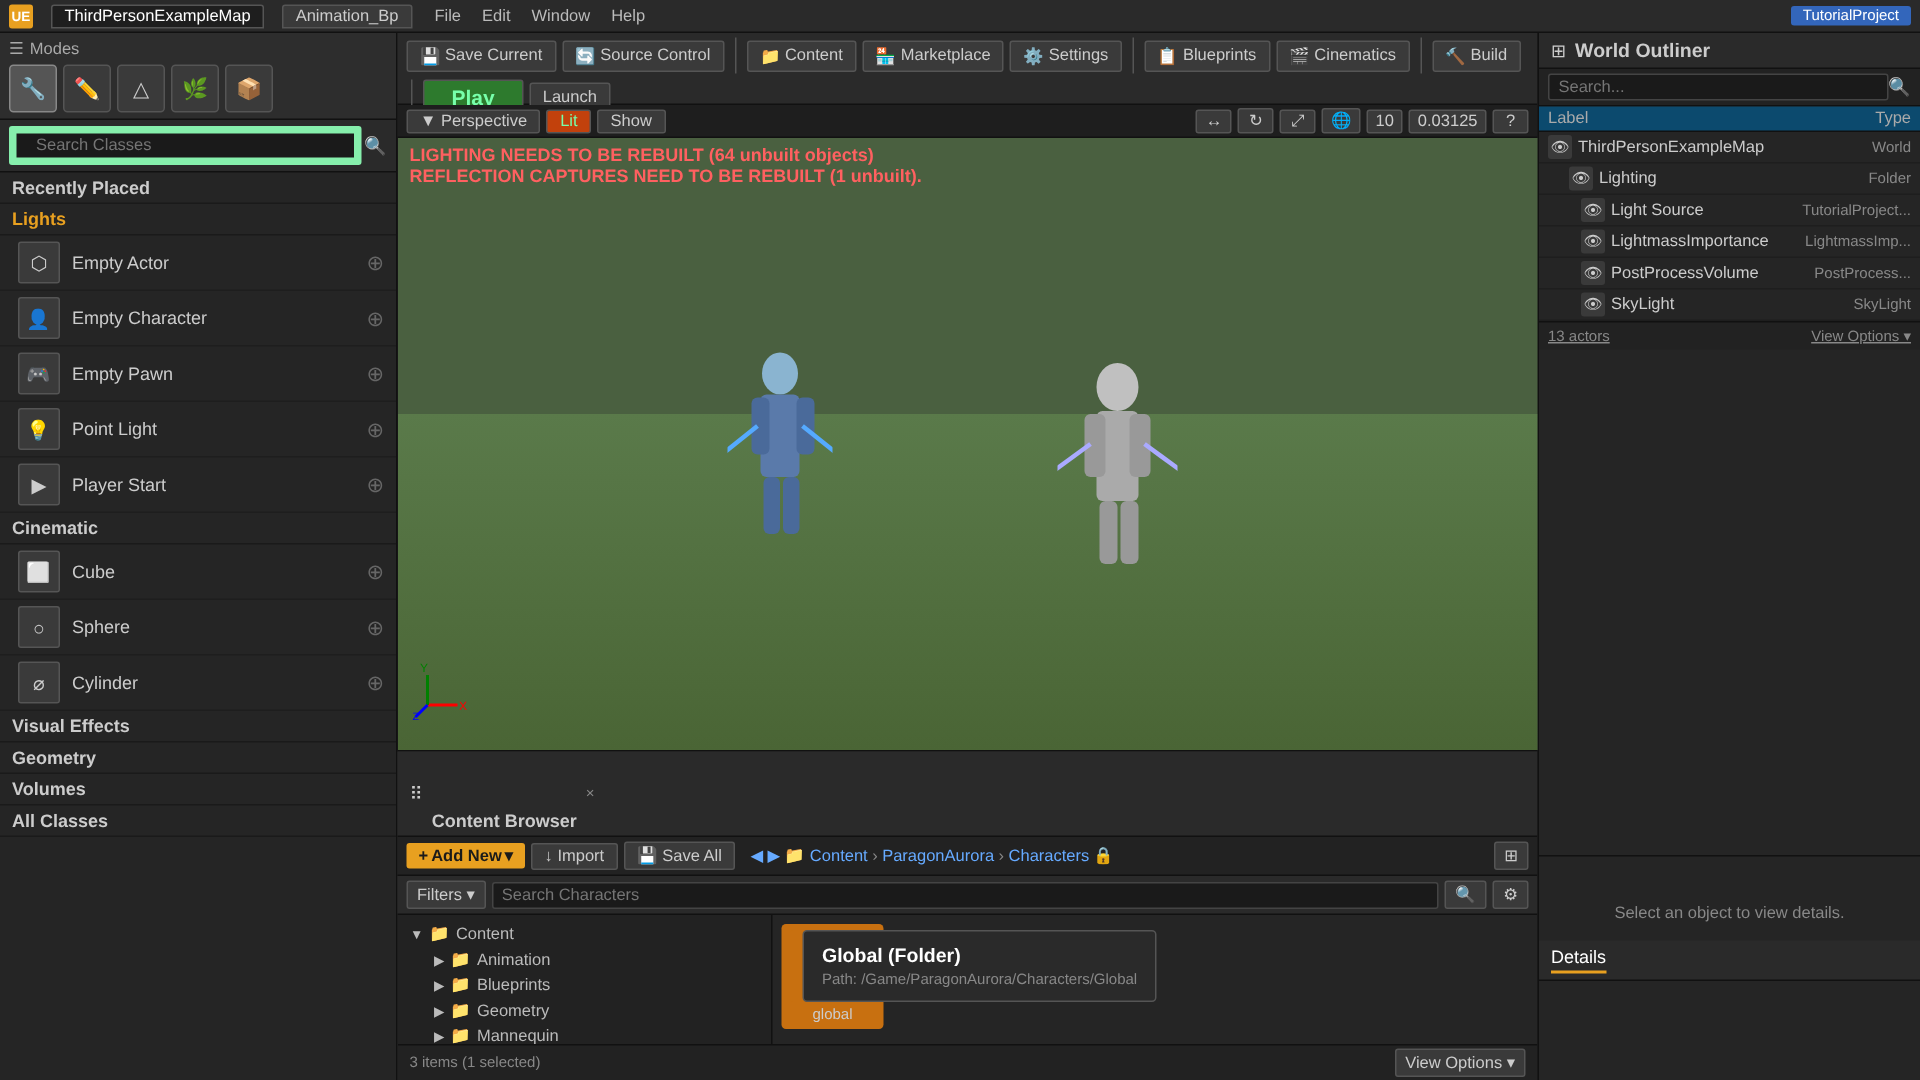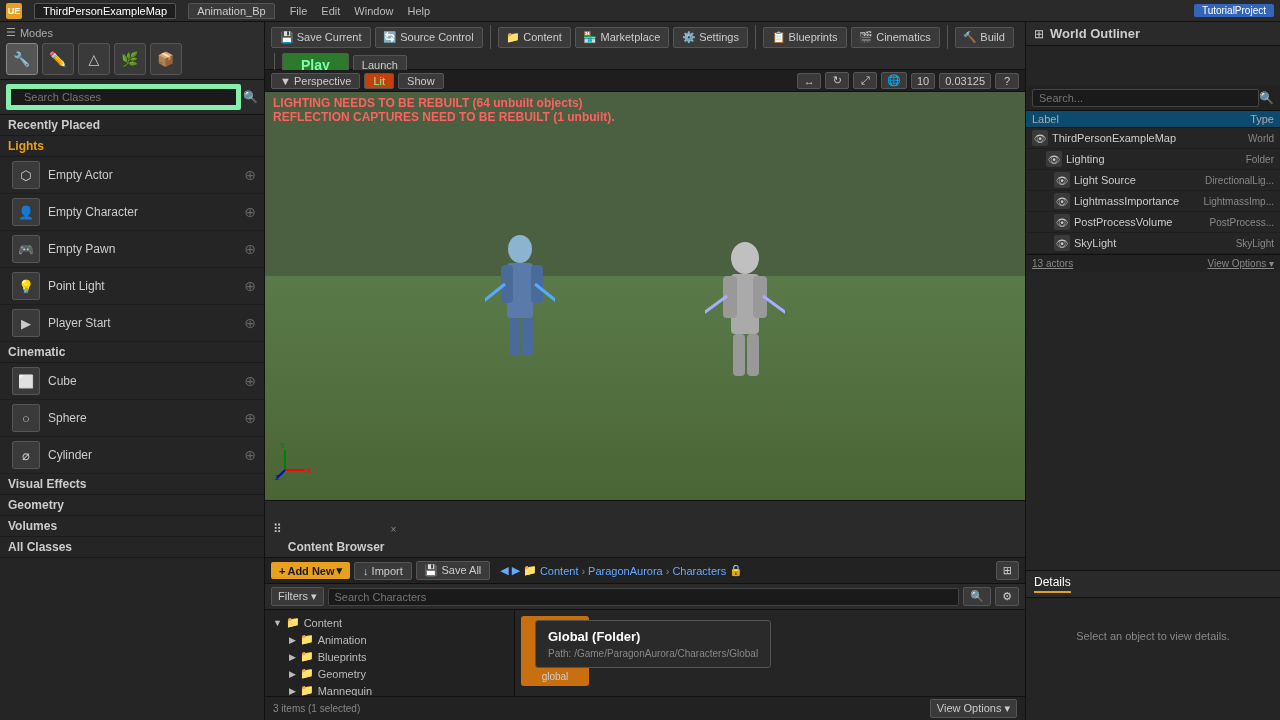--- a/index.html
+++ b/index.html
@@ -86,21 +86,21 @@
     #folder-tooltip { position: absolute; background: #2a2a2a; border: 1px solid #555; border-radius: 3px; padding: 8px 12px; font-size: 11px; left: 20px; top: 10px; min-width: 200px; pointer-events: none; z-index: 100; }
     #folder-tooltip .tt-name { font-size: 13px; font-weight: bold; color: #fff; margin-bottom: 4px; }
     #folder-tooltip .tt-path { color: #888; font-size: 10px; }
     #cb-status { background: #222; border-top: 1px solid #111; padding: 2px 8px; font-size: 10px; color: #888; display: flex; align-items: center; justify-content: space-between; gap: 32px; }
 
     
     #right-panel { width: 255px; background: #252525; border-left: 1px solid #111; display: flex; flex-direction: column; flex-shrink: 0; }
     #world-outliner { flex: 1; display: flex; flex-direction: column; }
     #wo-header { background: #2a2a2a; padding: 4px 8px; border-bottom: 1px solid #111; display: flex; align-items: center; gap: 6px; }
     #wo-header .wo-title { font-size: 13px; font-weight: bold; color: #ccc; }
-    #wo-search { padding: 3px 6px; border-bottom: 1px solid #111; display: flex; align-items: center; background: #222; margin-top: 40px; }
+    #wo-search { padding: 3px 6px; border-bottom: 1px solid #111; display: flex; align-items: center; background: #222; }
     #wo-search input { flex: 1; background: #1a1a1a; border: 1px solid #444; color: #ccc; padding: 2px 6px; font-size: 11px; border-radius: 2px; outline: none; }
     #wo-cols { display: flex; padding: 2px 6px; background: #0c4a6e; border-bottom: 1px solid #111; }
     #wo-cols .col-label { font-size: 11px; color: #aaa; }
     #wo-cols .col-type { margin-left: auto; font-size: 11px; color: #aaa; }
     .wo-item { display: flex; align-items: center; padding: 2px 6px; cursor: pointer; border-bottom: 1px solid #1e1e1e; }
     .wo-item .wo-eye { width: 16px; height: 16px; background: #3a3a3a; border-radius: 2px; margin-right: 4px; display: flex; align-items: center; justify-content: center; font-size: 10px; flex-shrink: 0; }
     .wo-item .wo-label { font-size: 11px; color: #ccc; flex: 1; }
     .wo-item .wo-type { font-size: 10px; color: #888; margin-left: 4px; }
     .wo-item-indent { padding-left: 20px; }
     #wo-footer { padding: 3px 6px; background: #222; border-top: 1px solid #111; font-size: 10px; color: #888; display: flex; align-items: center; justify-content: space-between; text-decoration: underline; }
@@ -429,21 +429,21 @@
         <span class="wo-type">World</span>
       </div>
       <div class="wo-item wo-item-indent">
         <div class="wo-eye">👁</div>
         <span class="wo-label">Lighting</span>
         <span class="wo-type">Folder</span>
       </div>
       <div class="wo-item" style="padding-left:28px;">
         <div class="wo-eye">👁</div>
         <span class="wo-label">Light Source</span>
-        <span class="wo-type">DirectionalLig...</span>
+        <span class="wo-type">TutorialProject...</span>
       </div>
       <div class="wo-item" style="padding-left:28px;">
         <div class="wo-eye">👁</div>
         <span class="wo-label">LightmassImportance</span>
         <span class="wo-type">LightmassImp...</span>
       </div>
       <div class="wo-item" style="padding-left:28px;">
         <div class="wo-eye">👁</div>
         <span class="wo-label">PostProcessVolume</span>
         <span class="wo-type">PostProcess...</span>
@@ -453,22 +453,22 @@
         <span class="wo-label">SkyLight</span>
         <span class="wo-type">SkyLight</span>
       </div>
       <div id="wo-footer">
         <span>13 actors</span>
         <button style="background:none;border:none;color:#888;font-size:10px;cursor:pointer;">View Options ▾</button>
       </div>
     </div>
 
     <div id="details-panel">
+      <div id="dp-content">
+        <span>Select an object to view details.</span>
+      </div>
       <div id="dp-header">
         <span class="dp-tab active">Details</span>
       </div>
-      <div id="dp-content">
-        <span>Select an object to view details.</span>
-      </div>
     </div>
   </div>
 
 </div>
 
 </body></html>

